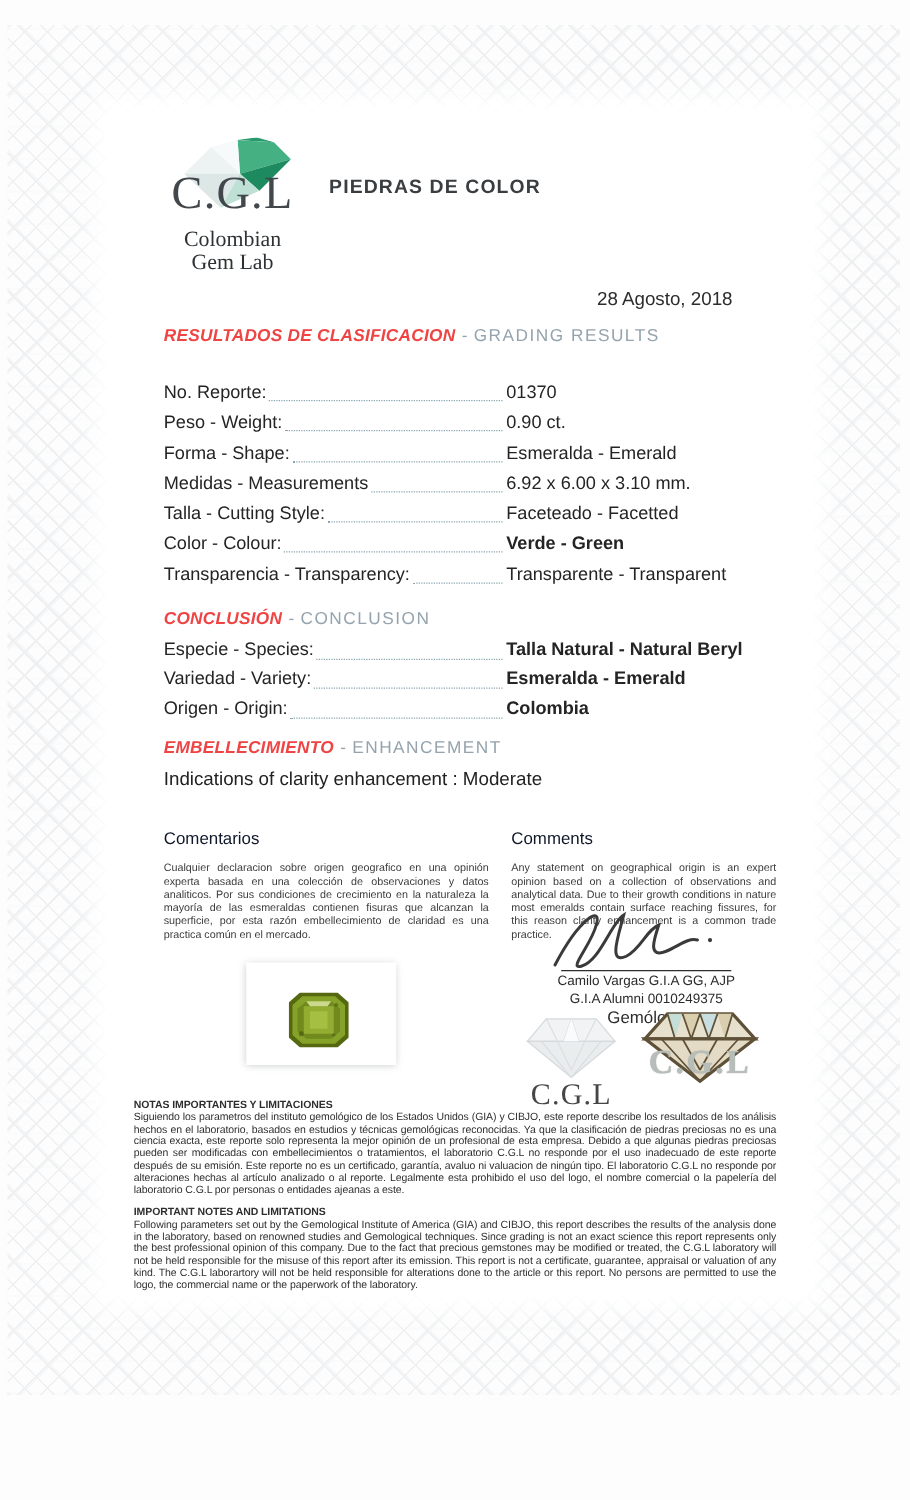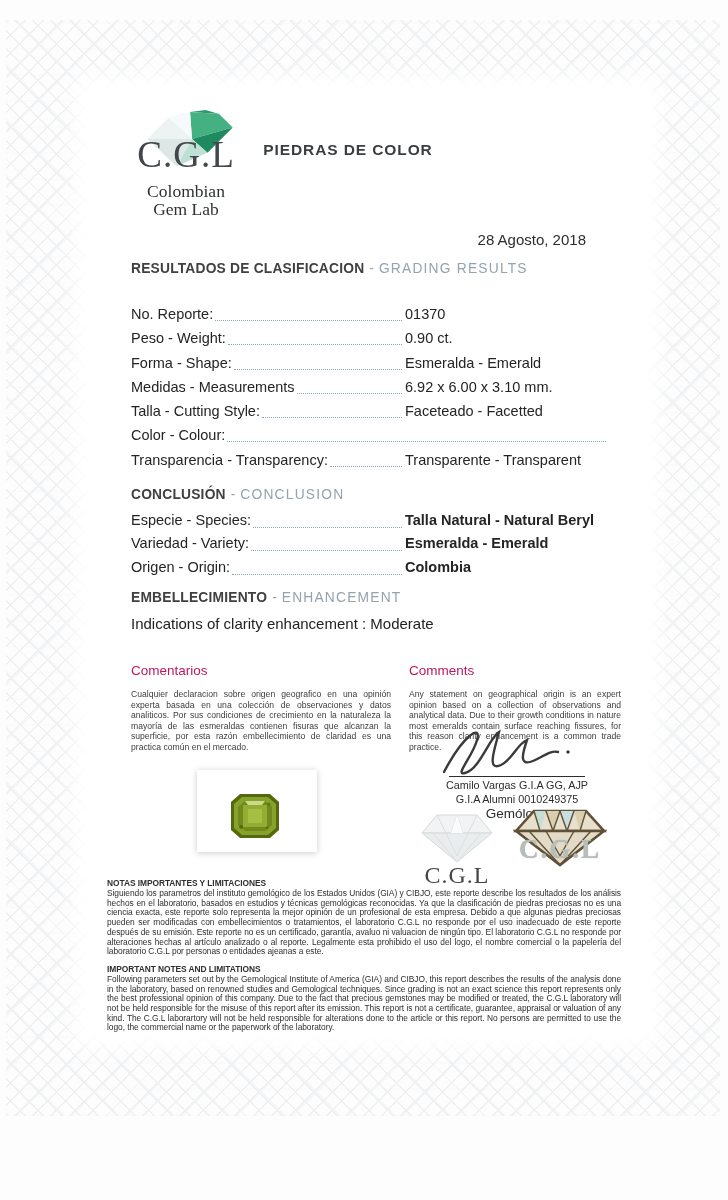--- a/index.html
+++ b/index.html
@@ -22,35 +22,35 @@
   .logo-acronym{position:relative;margin-top:26px;font-family:"Liberation Serif",serif;
     font-size:37px;color:#41474a;letter-spacing:1px;line-height:38px;}
   .logo-name{position:relative;font-family:"Liberation Serif",serif;font-size:17.5px;
     color:#2e3234;line-height:17.5px;margin-top:9px;}
   
   .title{left:236px;top:139px;width:224px;text-align:center;font-weight:bold;
     font-size:15.5px;letter-spacing:.9px;color:#3a3e41;line-height:22.5px;}
   .date{left:398px;top:231px;width:188px;text-align:right;font-size:15px;color:#2d2d2d;}
   
   .sec{left:131px;font-size:13.8px;white-space:nowrap;}
-  .sec-es{color:#404040;font-weight:bold;letter-spacing:.2px;}
+  .sec-es{color:#ef4444;font-weight:bold;letter-spacing:.2px;font-style:italic;}
   .sec-sep{color:#94a3ad;margin:0 5px;}
   .sec-en{color:#94a3ad;letter-spacing:1.2px;}
   
   .rows{left:131px;width:478px;}
   .row{display:flex;height:24.3px;line-height:24.3px;font-size:14.5px;color:#242424;}
   .rows2 .row{height:23.3px;line-height:23.3px;}
   .lbl{white-space:nowrap;}
   .dots{flex:1;margin:0 3px 0 2px;border-bottom:1.7px dotted #87a5b2;height:18px;min-width:8px;}
   .val{width:204px;white-space:nowrap;}
   .bold{font-weight:bold;}
   
   .enh{left:131px;top:611px;font-size:15px;line-height:26.5px;color:#222;}
   
-  .com-h{font-size:13.5px;color:#be185d;}
+  .com-h{font-size:13.5px;color:#0f172a;}
   .com-p{font-size:8.6px;line-height:10.6px;text-align:justify;color:#3c3c3c;}
   
   .sign-line{left:449px;top:776px;width:136px;border-top:1.6px solid #2e2e2e;height:0;}
   .signer{width:178px;text-align:center;color:#2c2c2c;}
   .signer-name{left:428px;top:779px;font-size:10.8px;}
   .signer-id{left:428px;top:792.5px;font-size:10.8px;}
   .signer-title{left:428px;top:806px;font-size:13.5px;}
   
   .photo{left:197px;top:770px;width:120px;height:82px;background:#fff;
     box-shadow:0 1px 6px rgba(110,115,120,.38);}
@@ -126,20 +126,21 @@
         <span class="val">6.92 x 6.00 x 3.10 mm.</span>
     </div>
     <div class="row">
       <span class="lbl">Talla - Cutting Style:</span>
         <span class="dots"></span>
         <span class="val">Faceteado - Facetted</span>
     </div>
     <div class="row">
       <span class="lbl">Color - Colour:</span>
         <span class="dots"></span>
+        <span class="val bold">Verde - Green</span>
     </div>
     <div class="row">
       <span class="lbl">Transparencia - Transparency:</span>
         <span class="dots"></span>
         <span class="val">Transparente - Transparent</span>
     </div>
   </div>
 
   <div class="abs sec" style="top:487px;">
     <span class="sec-es">CONCLUSIÓN</span><span class="sec-sep">-</span><span class="sec-en">CONCLUSION</span>

